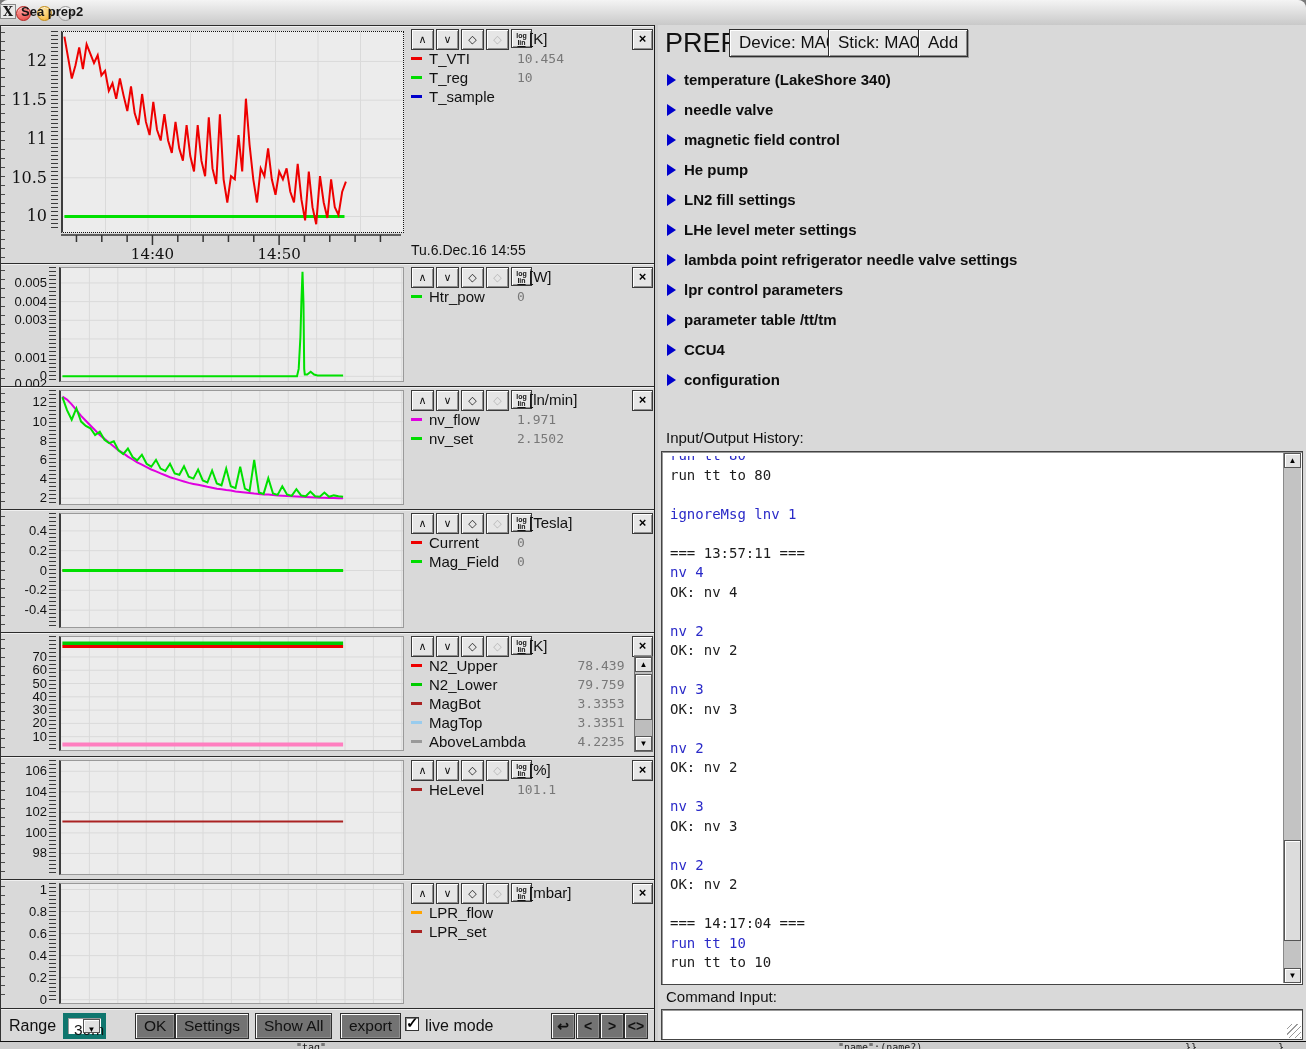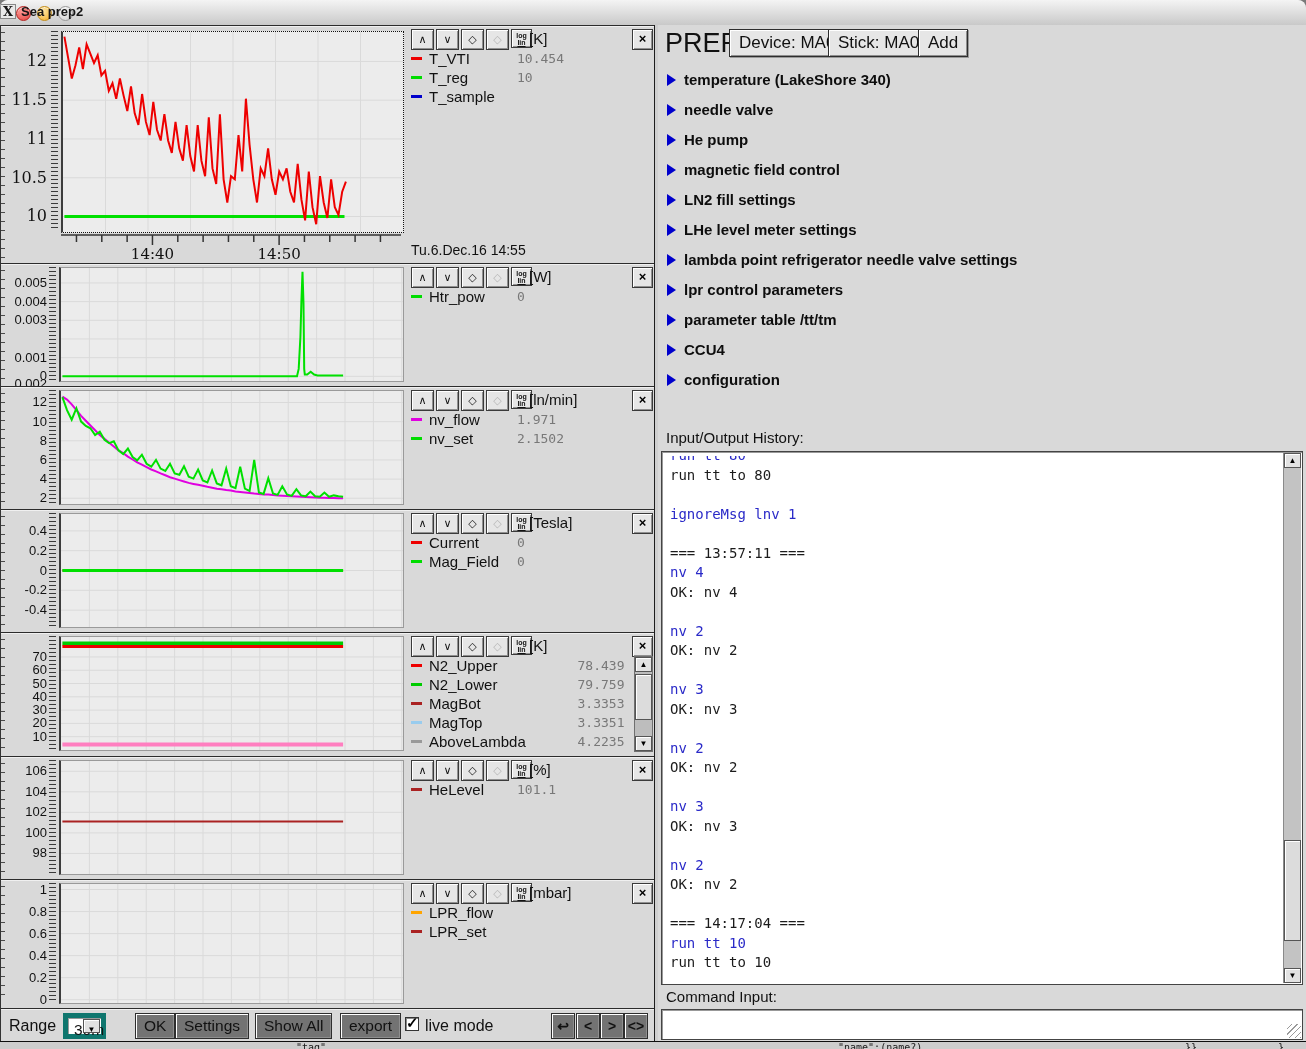--- a/index.html
+++ b/index.html
@@ -600,25 +600,25 @@
         <div class="section-row">
           <div class="tri"></div>
           <div class="section-label">temperature (LakeShore 340)</div>
         </div>
         <div class="section-row">
           <div class="tri"></div>
           <div class="section-label">needle valve</div>
         </div>
         <div class="section-row">
           <div class="tri"></div>
+          <div class="section-label">magnetic field control</div>
+        </div>
+        <div class="section-row">
+          <div class="tri"></div>
           <div class="section-label">He pump</div>
-        </div>
-        <div class="section-row">
-          <div class="tri"></div>
-          <div class="section-label">magnetic field control</div>
         </div>
         <div class="section-row">
           <div class="tri"></div>
           <div class="section-label">LN2 fill settings</div>
         </div>
         <div class="section-row">
           <div class="tri"></div>
           <div class="section-label">LHe level meter settings</div>
         </div>
         <div class="section-row">

